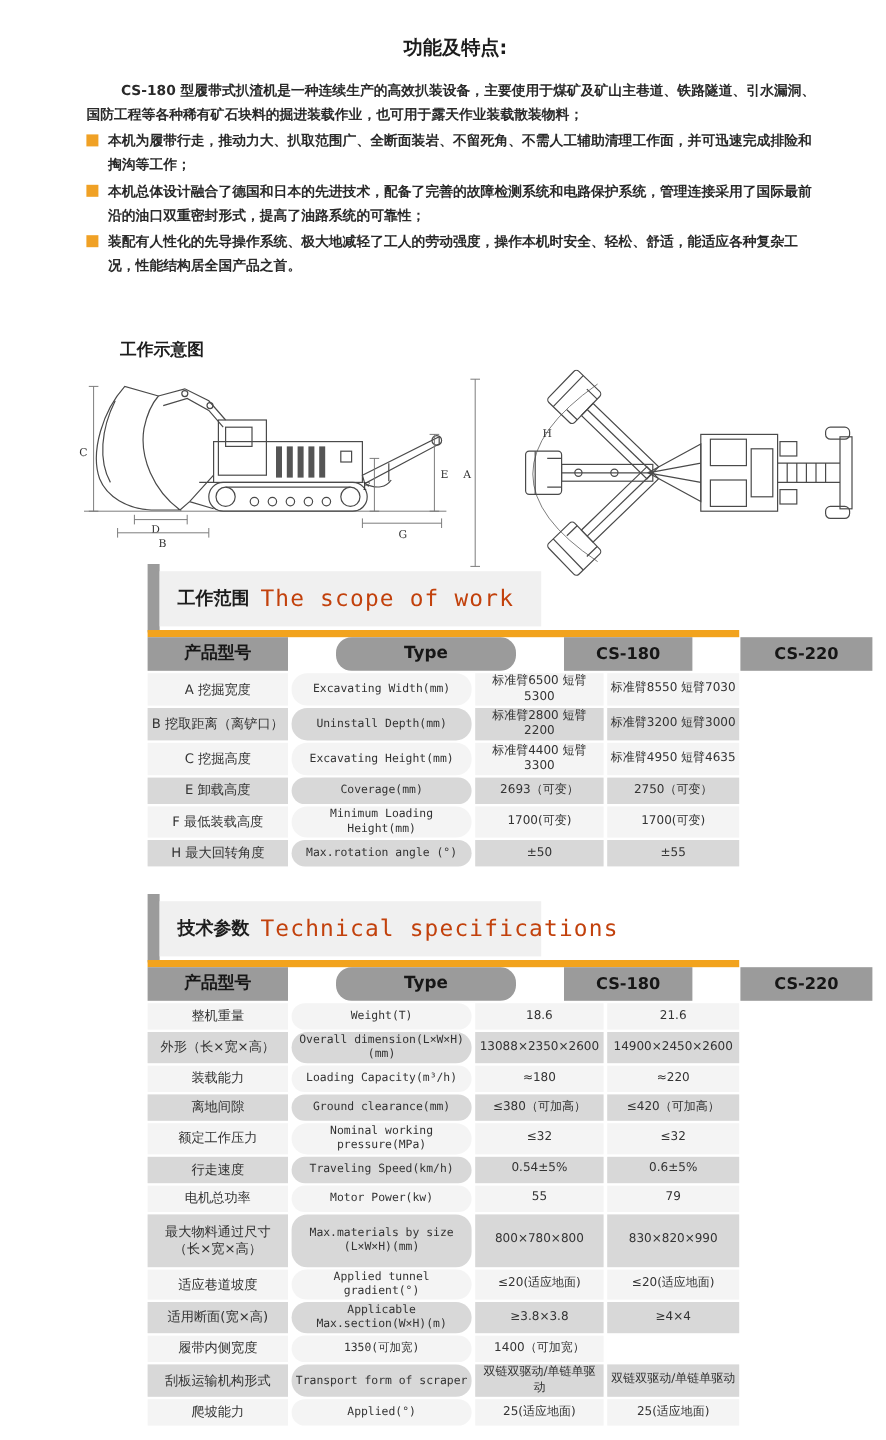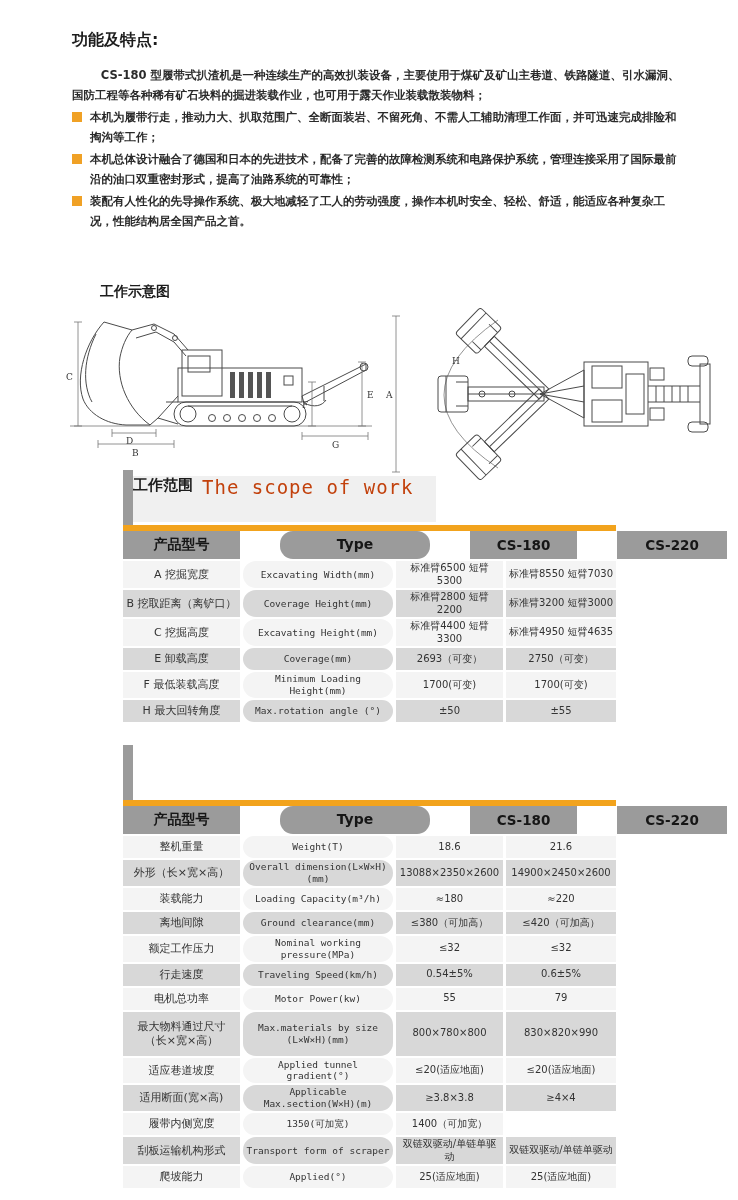--- a/index.html
+++ b/index.html
@@ -1,43 +1,43 @@
 <!DOCTYPE html>
 <html><head>
 <meta charset="utf-8">
 <style>
   html,body{margin:0;padding:0;background:#ffffff;}
   .page{position:relative;width:738px;height:1200px;background:#fff;overflow:hidden;
         font-family:"DejaVu Sans",sans-serif;color:#2a2a2a;}
 
   
   .features{position:absolute;left:72px;top:30px;width:615px;}
-  .features h1{margin:0 0 14px 0;font-size:16px;font-weight:bold;color:#1d1d1d;}
+  .features h1{margin:0 0 14px 0;font-size:16px;font-weight:bold;color:#1d1d1d;text-align:center;}
   .features p.intro{margin:0;text-indent:2.5em;font-size:11.5px;font-weight:bold;
                     line-height:20px;color:#2a2a2a;}
   .features ul{list-style:none;margin:2px 0 0 0;padding:0;}
   .features li{position:relative;padding-left:18px;font-size:11.5px;font-weight:bold;
                line-height:20px;margin-top:2px;}
   .bullet-sq{position:absolute;left:0;top:5px;width:10px;height:10px;background:#F0A125;}
 
   
   .diagram-title{position:absolute;left:100px;top:283px;font-size:14px;font-weight:bold;color:#1d1d1d;}
   .svg-side{position:absolute;left:62px;top:306px;}
   .svg-top{position:absolute;left:382px;top:308px;}
   svg{display:block;}
   .ln{stroke:#4a4a4a;stroke-width:1;fill:none;}
   .slat{fill:#555;stroke:none;}
   .dim{stroke:#777;stroke-width:0.8;fill:none;}
   .dlab{font-family:"DejaVu Serif",serif;font-size:9px;fill:#333;}
 
   
   .sec-title{position:absolute;left:123px;display:flex;align-items:center;height:57px;}
   .sec-bar{width:10px;height:57px;background:#9b9b9b;flex:0 0 auto;}
-  .sec-bg{width:303px;height:46px;background:#f0f0f0;display:flex;
-          gap:9px;}
+  .sec-bg{width:303px;height:46px;background:#f0f0f0;display:flex;align-items:center;
+          gap:9px;padding-left:15px;}
   .sec-zh{font-size:15px;font-weight:bold;color:#1d1d1d;white-space:nowrap;}
   .sec-en{font-family:"DejaVu Sans Mono",monospace;font-size:19px;font-weight:normal;
           letter-spacing:1px;color:#c2410c;white-space:nowrap;}
 
   
   .spec-table{position:absolute;left:123px;width:493px;}
   .t-accent{height:6px;background:#F2A31D;}
   .t-row{display:grid;grid-template-columns:117px 150px 107px 110px;column-gap:3px;margin-top:2px;}
   .cell{display:flex;align-items:center;justify-content:center;text-align:center;
         min-height:22px;padding:1px 2px;box-sizing:border-box;color:#333;
@@ -197,21 +197,21 @@
     </div>
     <div class="t-body">
       <div class="t-row">
         <div class="cell">A 挖掘宽度</div>
         <div class="cell">Excavating Width(mm)</div>
         <div class="cell">标准臂6500 短臂5300</div>
         <div class="cell">标准臂8550 短臂7030</div>
       </div>
       <div class="t-row">
         <div class="cell">B 挖取距离（离铲口）</div>
-        <div class="cell">Coverage Height(mm)</div>
+        <div class="cell">Uninstall Depth(mm)</div>
         <div class="cell">标准臂2800 短臂2200</div>
         <div class="cell">标准臂3200 短臂3000</div>
       </div>
       <div class="t-row">
         <div class="cell">C 挖掘高度</div>
         <div class="cell">Excavating Height(mm)</div>
         <div class="cell">标准臂4400 短臂3300</div>
         <div class="cell">标准臂4950 短臂4635</div>
       </div>
       <div class="t-row">
@@ -230,20 +230,24 @@
         <div class="cell">H 最大回转角度</div>
         <div class="cell">Max.rotation angle (°)</div>
         <div class="cell">±50</div>
         <div class="cell">±55</div>
       </div>
     </div>
   </div>
 
   <div class="sec-title pos-sec2">
     <div class="sec-bar"></div>
+    <div class="sec-bg">
+      <span class="sec-zh">技术参数</span>
+      <span class="sec-en">Technical specifications</span>
+    </div>
   </div>
 
   <div class="spec-table pos-tab2">
     <div class="t-accent"></div>
     <div class="t-row t-head">
       <div class="cell">产品型号</div>
       <div class="cell">Type</div>
       <div class="cell">CS-180</div>
       <div class="cell">CS-220</div>
     </div>

